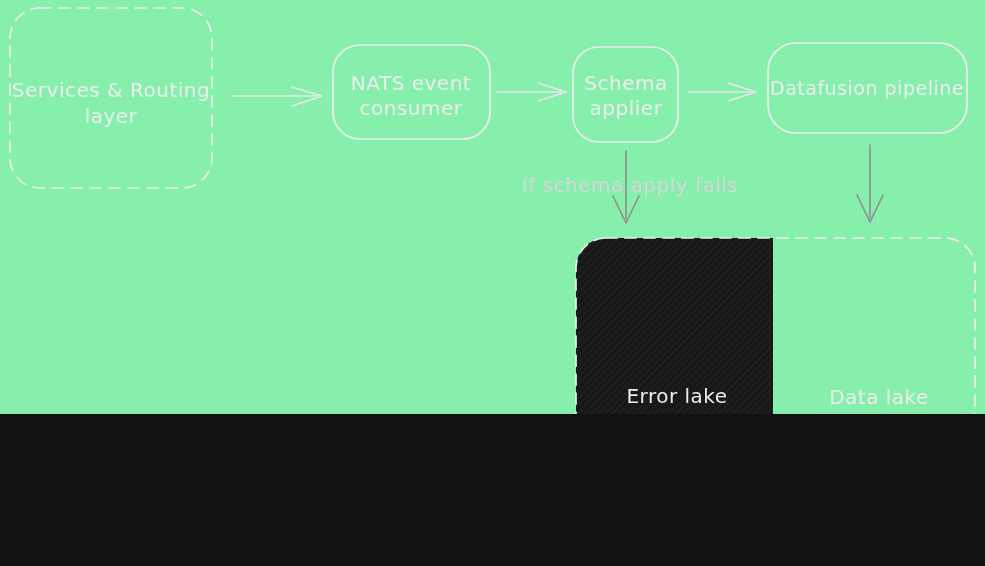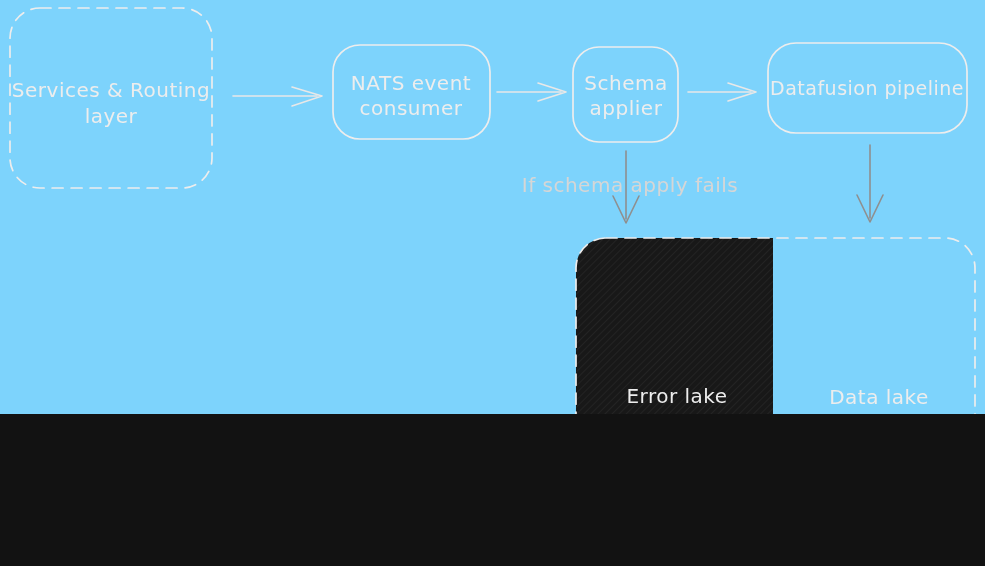--- a/index.html
+++ b/index.html
@@ -4,21 +4,21 @@
 <style>
   html, body {
     margin: 0;
     padding: 0;
     background: #121212;
   }
   .canvas {
     position: relative;
     width: 985px;
     height: 414px;
-    background: #7dd3fc;
+    background: #86efac;
     overflow: hidden;
     font-family: "DejaVu Sans", sans-serif;
     text-align: center;
   }
   svg { display: block; }
   .shape {
     fill: none;
     stroke: #ededed;
     stroke-width: 1.7;
     stroke-linecap: round;

